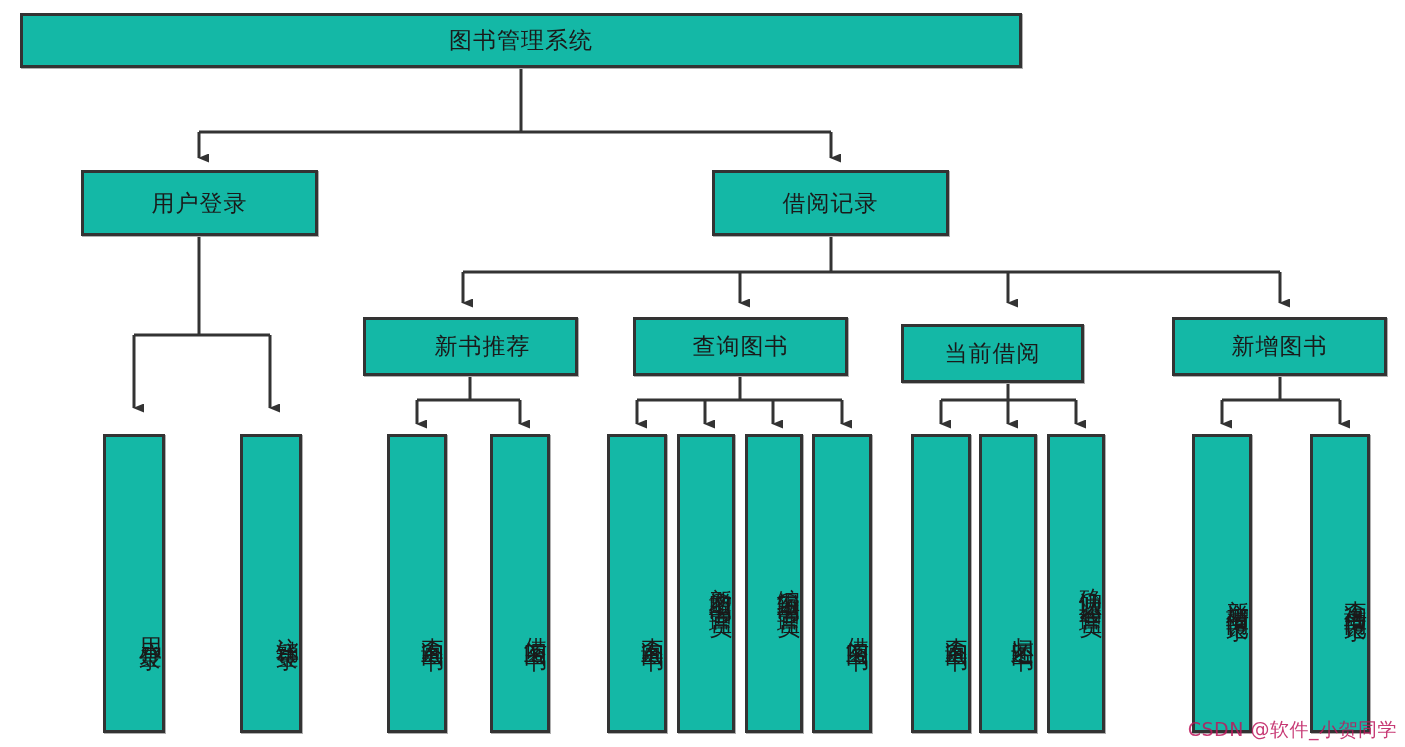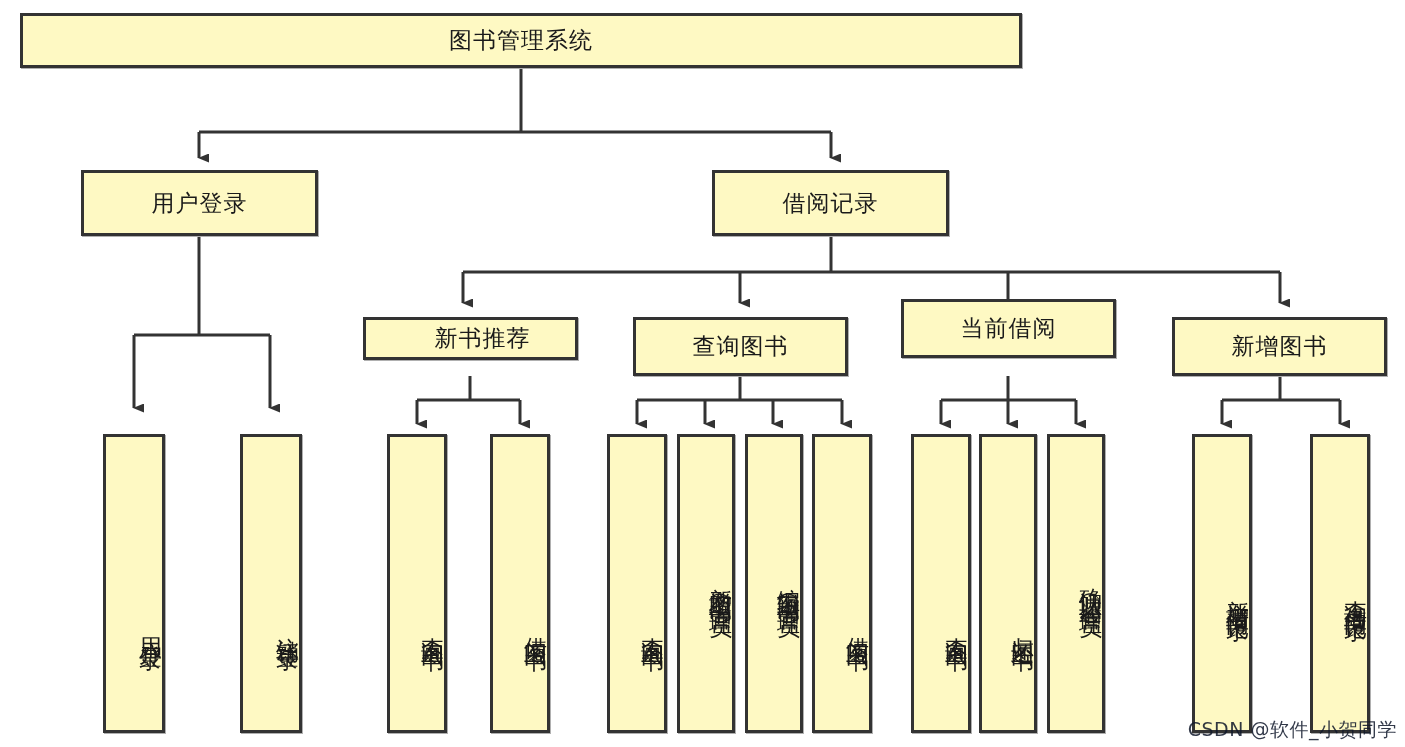--- a/index.html
+++ b/index.html
@@ -23,21 +23,21 @@
     position: absolute;
     left: 0;
     top: 0;
     width: 1405px;
     height: 747px;
     pointer-events: none;
   }
   .node {
     position: absolute;
     box-sizing: border-box;
-    background: #fef9c3;
+    background: #14b8a6;
     border: 3px solid #333333;
     box-shadow: 1px 1px 0 0 #b0b0b0;
     display: flex;
     align-items: center;
     justify-content: center;
     color: #1a1a1a;
   }
   .node.horizontal {
     font-size: 23px;
     letter-spacing: 1px;
@@ -57,21 +57,21 @@
   }
   .node-label {
     display: block;
     white-space: nowrap;
   }
   #watermark {
     position: absolute;
     right: 8px;
     bottom: 4px;
     font-size: 19px;
-    color: #0f172a;
+    color: #be185d;
     opacity: 0.85;
     white-space: nowrap;
     letter-spacing: 0.5px;
   }
 </style>
 </head>
 <body>
 
 <div id="diagram-root">
 
@@ -130,27 +130,27 @@
     <span class="node-label">图书管理系统</span>
   </div>
 
   <div class="node horizontal" style="left:81px; top:170px; width:237px; height:66px;">
     <span class="node-label">用户登录</span>
   </div>
   <div class="node horizontal" style="left:712px; top:170px; width:237px; height:66px;">
     <span class="node-label">借阅记录</span>
   </div>
 
-  <div class="node horizontal" style="left:363px; top:317px; width:215px; height:43px;padding-left:24px;">
+  <div class="node horizontal" style="left:363px; top:317px; width:215px; height:59px;padding-left:24px;">
     <span class="node-label">新书推荐</span>
   </div>
   <div class="node horizontal" style="left:633px; top:317px; width:215px; height:59px;">
     <span class="node-label">查询图书</span>
   </div>
-  <div class="node horizontal" style="left:901px; top:299px; width:215px; height:59px;">
+  <div class="node horizontal" style="left:901px; top:324px; width:183px; height:59px;">
     <span class="node-label">当前借阅</span>
   </div>
   <div class="node horizontal" style="left:1172px; top:317px; width:215px; height:59px;">
     <span class="node-label">新增图书</span>
   </div>
 
   <div class="node vertical" style="left:103px; top:434px; width:62px; height:299px; padding-top:86px;">
     <span class="node-label">用户登录</span>
   </div>
   <div class="node vertical" style="left:240px; top:434px; width:62px; height:299px; padding-top:86px;">

